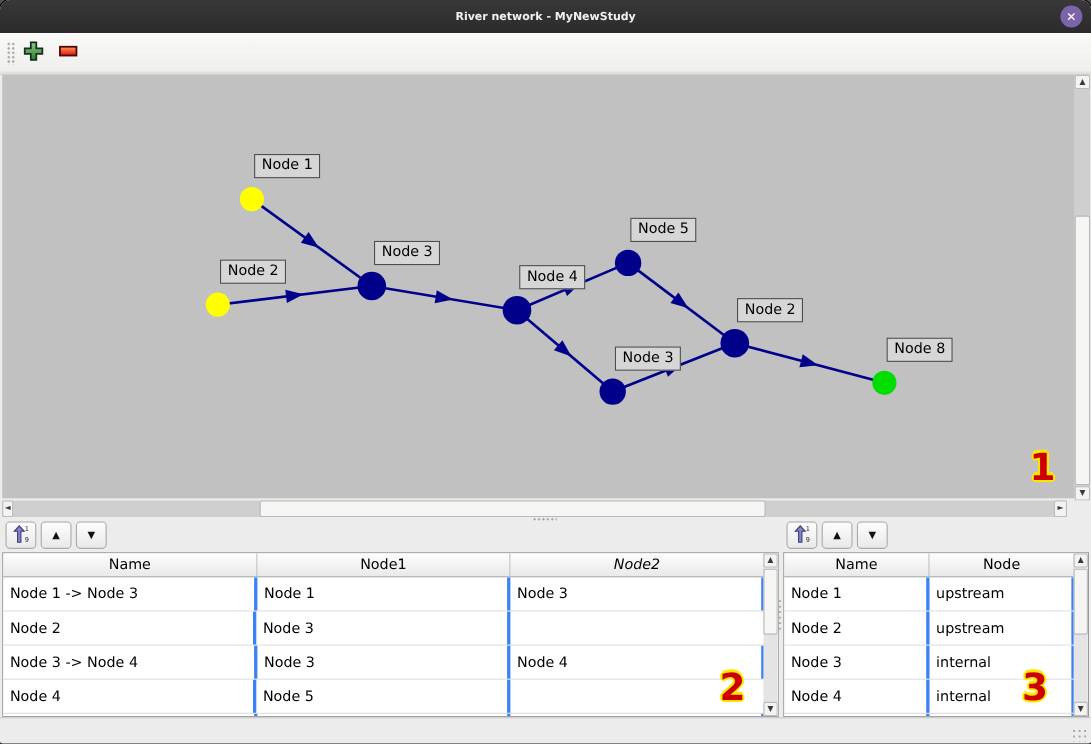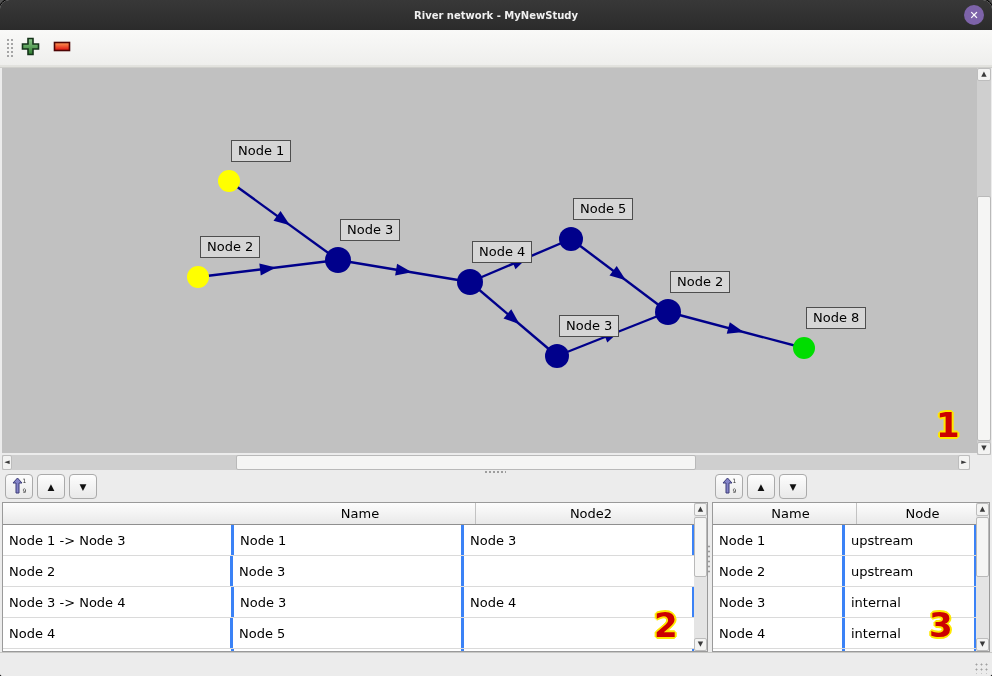--- a/index.html
+++ b/index.html
@@ -27,21 +27,21 @@
   .scroll-corner{position:absolute;left:970px;top:455px;width:22px;height:15px;background:#ececec;}
   
   .bottom-pane{position:absolute;left:0;top:470px;width:992px;height:182px;background:#ececec;}
   .hsplit-grip{position:absolute;left:484px;top:0px;width:22px;height:4px;background-image:radial-gradient(#9d9d9d 0.8px,transparent 1px);background-size:4px 4px;}
   .vsplit-grip{position:absolute;left:707px;top:74px;width:4px;height:30px;background-image:radial-gradient(#9d9d9d 0.8px,transparent 1px);background-size:4px 5px;}
   .mini-btn{position:absolute;top:4px;width:28px;height:25px;border:1px solid #aaa;border-radius:4px;background:linear-gradient(#fdfdfd,#e9e9e9);display:flex;align-items:center;justify-content:center;font-size:9px;color:#111;cursor:pointer;box-sizing:border-box;}
   .tbl{position:absolute;top:32px;background:#fff;border:1px solid #9a9a9a;box-sizing:border-box;overflow:hidden;}
   .tbl-left{left:2px;width:706px;height:150px;}
   .tbl-right{left:712px;width:278px;height:150px;}
   .trow{display:flex;height:30px;border-bottom:1px solid #dadada;background:#fff;}
-  .trow.thead{height:21px;background:linear-gradient(#fdfdfd,#e9e9e9);border-bottom:1px solid #8f8f8f;justify-content:flex-end;}
+  .trow.thead{height:21px;background:linear-gradient(#fdfdfd,#e9e9e9);border-bottom:1px solid #8f8f8f;}
   .tcell{box-sizing:border-box;border-right:3px solid #3b82f6;padding:0 6px;font-size:13px;color:#000;display:flex;align-items:center;overflow:hidden;white-space:nowrap;}
   .thead .tcell{justify-content:center;border-right:1px solid #c2c2c2;}
   .tbl-scroll{position:absolute;top:0;width:13px;height:148px;background:#e4e4e4;}
   .tbl-scroll .sb-btn{left:0;width:13px;height:13px;}
   
   .statusbar{position:absolute;left:0;top:652px;width:992px;height:24px;background:#ececec;border-top:1px solid #c8c8c6;}
   .resize-grip{position:absolute;right:4px;bottom:3px;width:14px;height:12px;background-image:radial-gradient(#a0a0a0 0.9px,transparent 1.1px);background-size:5px 5px;}
   
   .ann{position:absolute;font-size:34px;font-weight:bold;color:#cc0000;line-height:1;
        text-shadow:-2px 0 #ffe800,2px 0 #ffe800,0 -2px #ffe800,0 2px #ffe800,-1px -1px #ffe800,1px 1px #ffe800,-1px 1px #ffe800,1px -1px #ffe800;}
@@ -181,21 +181,22 @@
         <span>▲</span>
       </div>
     <div class="mini-btn" style="left:779px;">
         <span>▼</span>
       </div>
 
     <div class="tbl tbl-left">
       <div id="links-table-body">
           <div class="trow thead">
             <div class="tcell" style="width: 231px;">Name</div>
-            <div class="tcell" style="width: 231px;">Node2</div>
+            <div class="tcell" style="width: 230px;">Node1</div>
+            <div class="tcell" style="width: 231px; font-style: italic;">Node2</div>
           </div>
           <div class="trow">
             <div class="tcell" style="width: 231px;">Node 1 -&gt; Node 3</div>
             <div class="tcell" style="width: 230px;">Node 1</div>
             <div class="tcell" style="width: 231px;">Node 3</div>
           </div>
           <div class="trow">
             <div class="tcell" style="width: 230px;">Node 2</div>
             <div class="tcell" style="width: 231px;">Node 3</div>
           </div>

